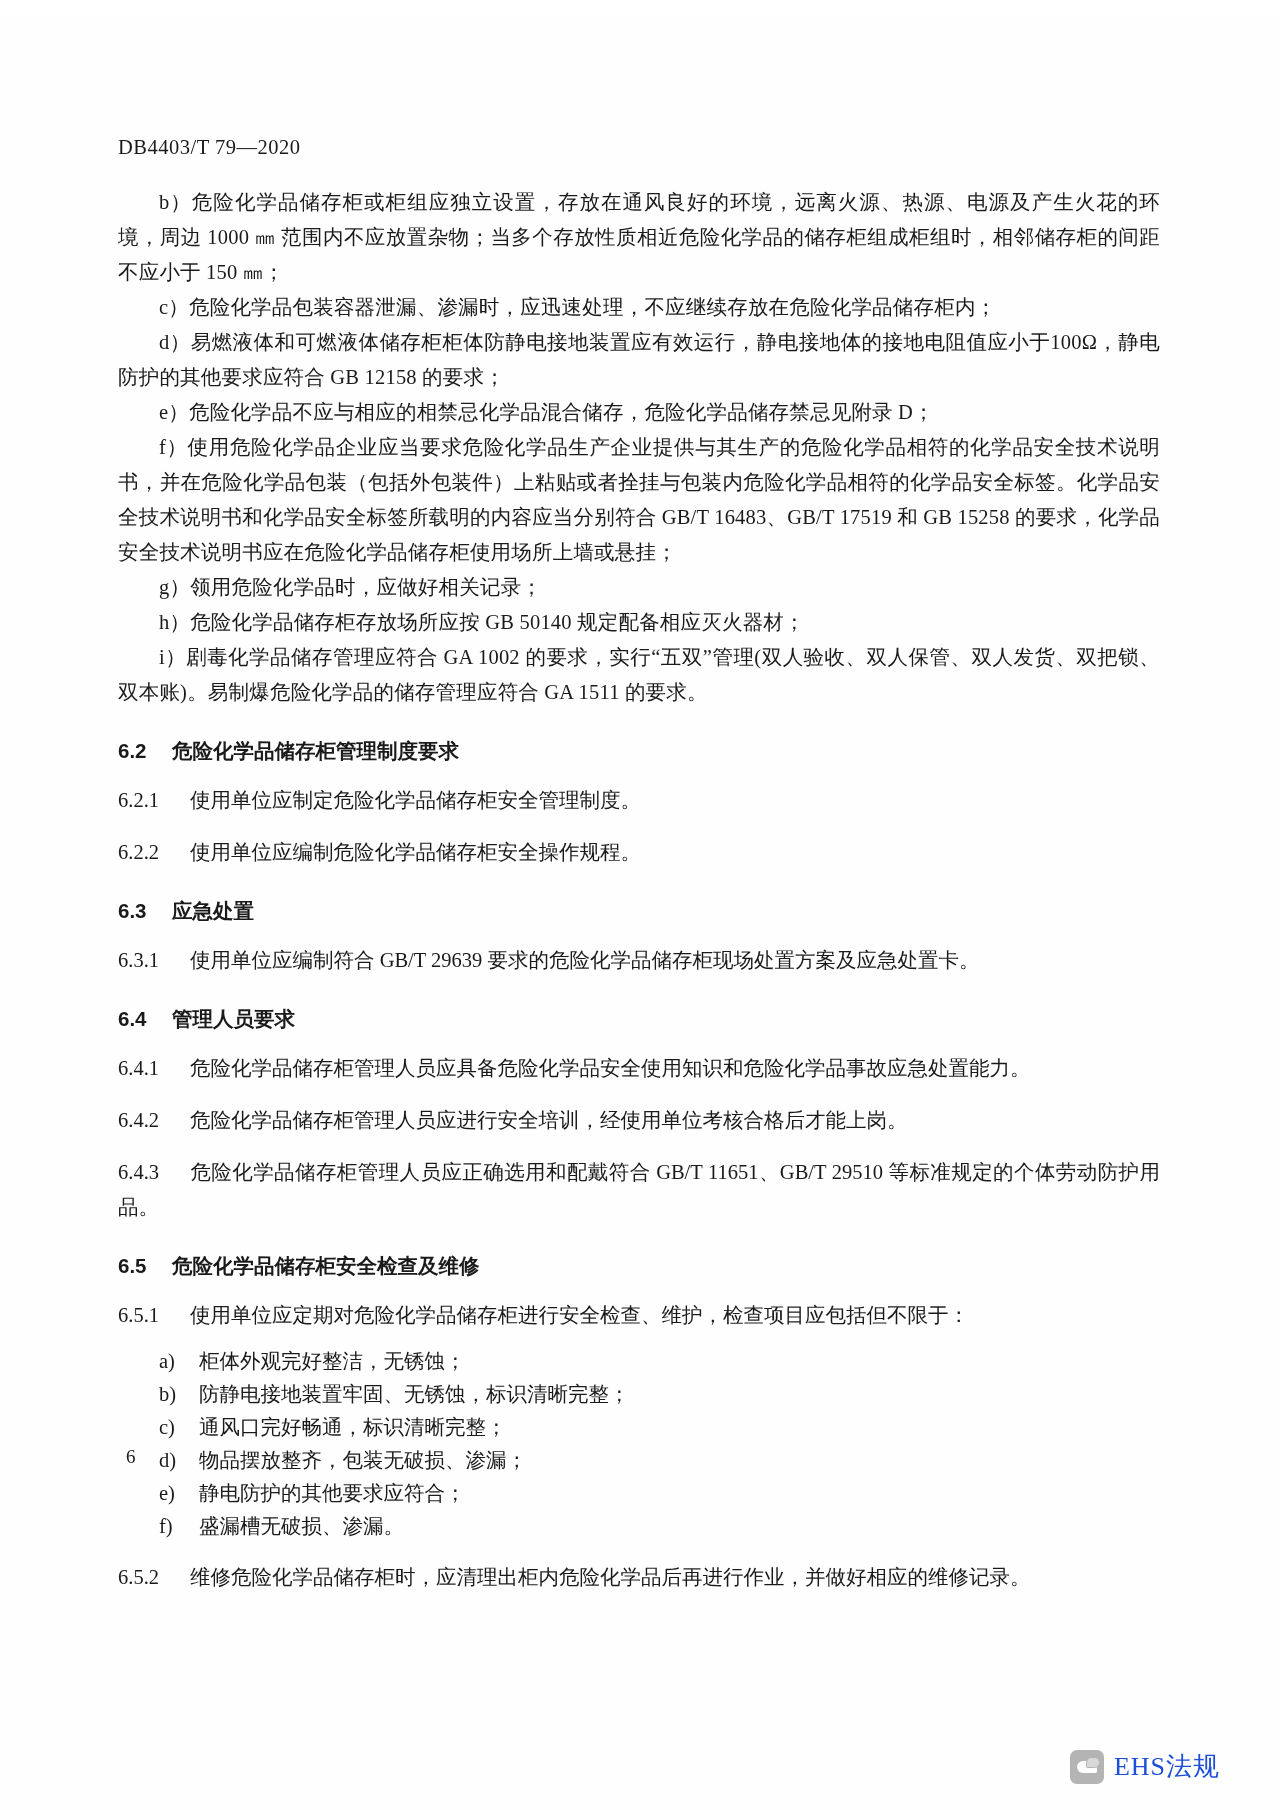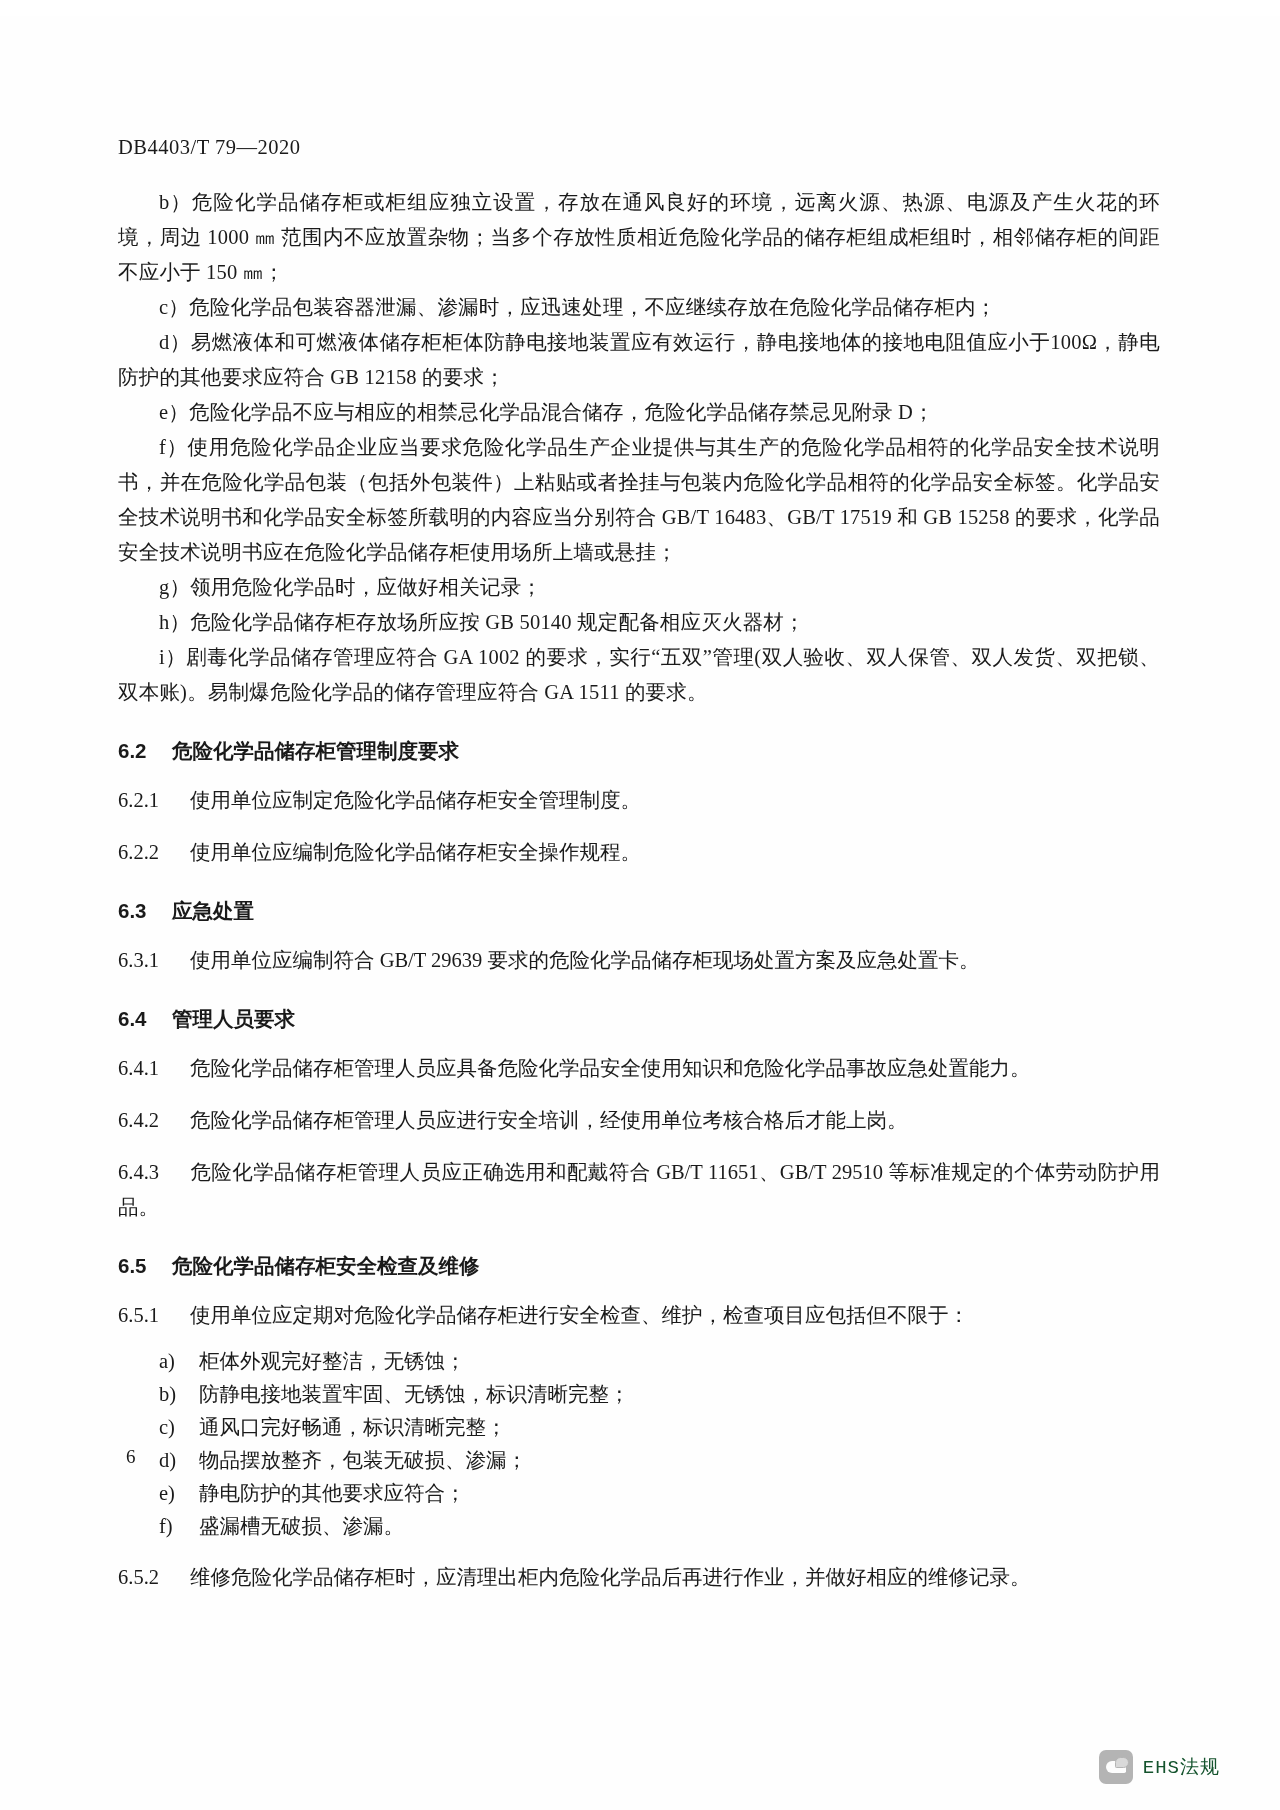--- a/index.html
+++ b/index.html
@@ -113,23 +113,23 @@
   .wm-logo::after {
     content: "";
     position: absolute;
     left: 16px; top: 7px;
     width: 12px; height: 9px;
     border-radius: 8px 8px 8px 2px;
     background: #d9d9d9;
     border: 1.5px solid #b4b4b4;
   }
   .wm-text {
-    font-size: 19px;
-    font-family: Liberation Mono, monospace;
-    color: #14532d;
+    font-size: 26px;
+    font-family: Liberation Serif, serif;
+    color: #1d4ed8;
     letter-spacing: 1px;
   }
 </style>
 </head>
 <body>
 
 <div class="page">
 
   <div class="content">
 

